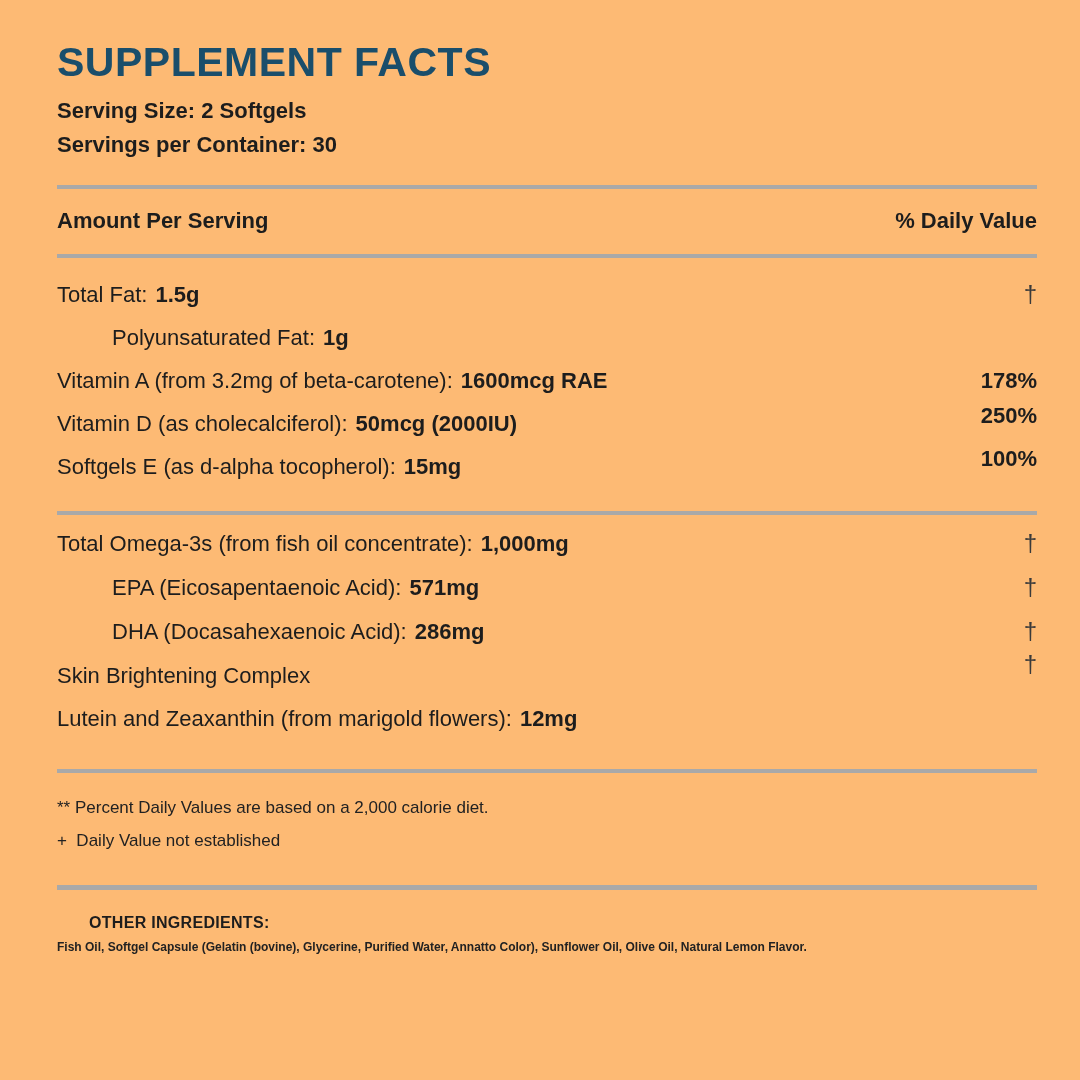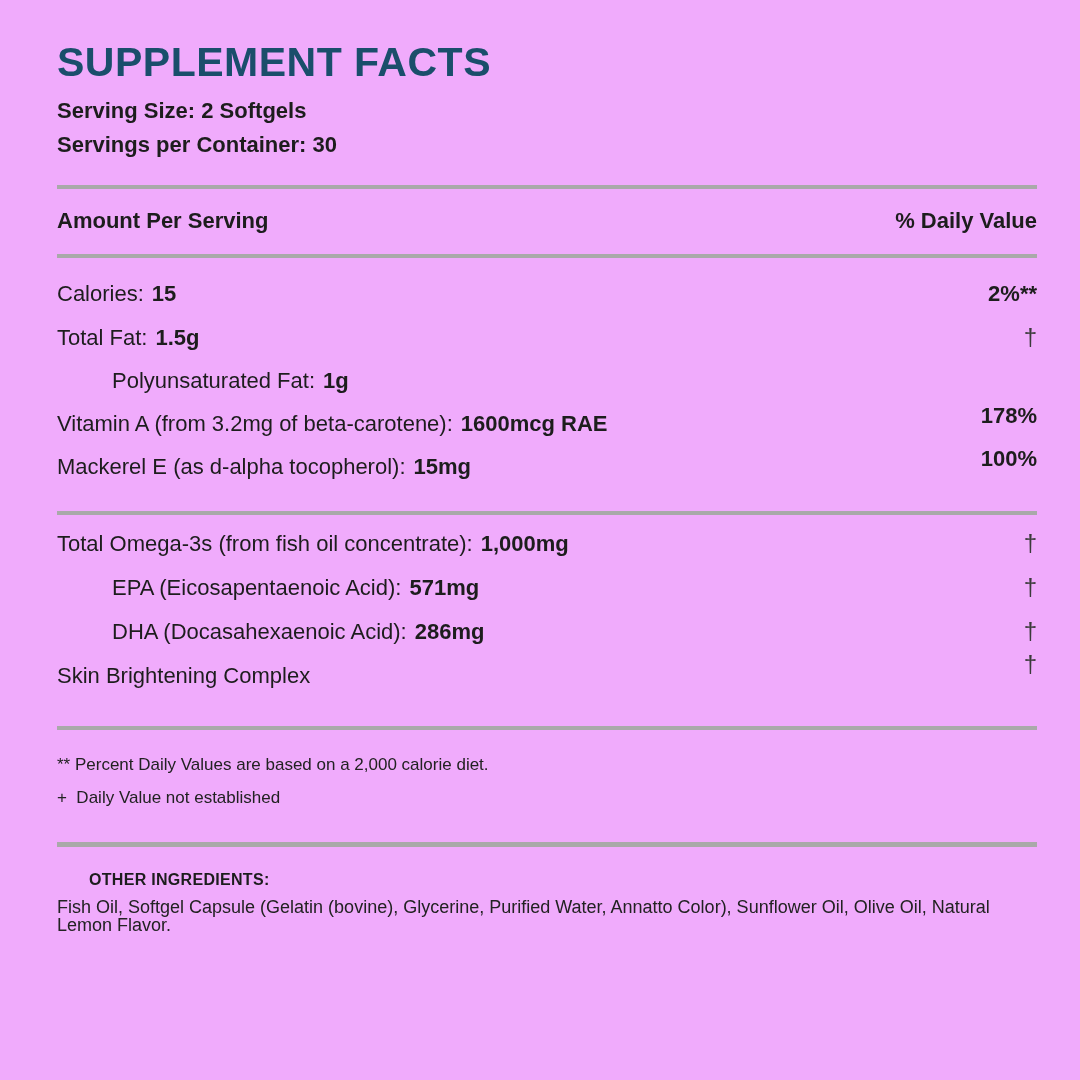--- a/index.html
+++ b/index.html
@@ -1,21 +1,21 @@
 <!DOCTYPE html>
 <html><head>
 <meta charset="utf-8">
 <style>
   * { margin: 0; padding: 0; box-sizing: border-box; }
   html, body { background: #ffffff; }
   .page {
     position: relative;
     width: 1080px;
     height: 1080px;
-    background: #f0abfc;
+    background: #fdba74;
     padding: 42px 43px 0 57px;
     font-family: "Liberation Sans", sans-serif;
     color: #1d1d1d;
     overflow: hidden;
   }
   .title {
     font-size: 41px;
     font-weight: 700;
     letter-spacing: 0.5px;
     color: #1a4e6b;
@@ -84,22 +84,22 @@
   }
   .other-ingredients { padding-top: 24px; }
   .oi-heading {
     font-size: 16px;
     font-weight: 700;
     letter-spacing: 0.3px;
     margin-bottom: 9px;
     margin-left: 32px;
   }
   .oi-text {
-    font-size: 18px;
-    font-weight: 400;
+    font-size: 12px;
+    font-weight: 700;
     line-height: 1.0;
     color: #222222;
   }
   .contains-line {
     margin-top: 23px;
     font-size: 16.5px;
     line-height: 1.0;
     color: #222222;
     white-space: pre-wrap;
   }
@@ -119,37 +119,37 @@
 
   <div class="table-header">
     <span>Amount Per Serving</span>
     <span>% Daily Value</span>
   </div>
 
   <div class="rule"></div>
 
   <div class="section section-1" data-section="0">
       <div class="row">
-    <div class="lbl"><span>Calories:</span><span class="val">15</span></div>
-    <div class="dv">2%**</div>
-  </div>
-      <div class="row">
     <div class="lbl"><span>Total Fat:</span><span class="val">1.5g</span></div>
     <div class="dv dagger">†</div>
   </div>
       <div class="row indent">
     <div class="lbl"><span>Polyunsaturated Fat:</span><span class="val">1g</span></div>
     <div class="dv"></div>
   </div>
       <div class="row">
     <div class="lbl"><span>Vitamin A (from 3.2mg of beta-carotene):</span><span class="val">1600mcg RAE</span></div>
     <div class="dv">178%</div>
   </div>
       <div class="row">
-    <div class="lbl"><span>Mackerel E (as d-alpha tocopherol):</span><span class="val">15mg</span></div>
+    <div class="lbl"><span>Vitamin D (as cholecalciferol):</span><span class="val">50mcg (2000IU)</span></div>
+    <div class="dv">250%</div>
+  </div>
+      <div class="row">
+    <div class="lbl"><span>Softgels E (as d-alpha tocopherol):</span><span class="val">15mg</span></div>
     <div class="dv">100%</div>
   </div>
     </div>
 
   <div class="rule"></div>
 
   <div class="section section-2" data-section="1">
       <div class="row">
     <div class="lbl"><span>Total Omega-3s (from fish oil concentrate):</span><span class="val">1,000mg</span></div>
     <div class="dv dagger">†</div>
@@ -159,20 +159,24 @@
     <div class="dv dagger">†</div>
   </div>
       <div class="row indent">
     <div class="lbl"><span>DHA (Docasahexaenoic Acid):</span><span class="val">286mg</span></div>
     <div class="dv dagger">†</div>
   </div>
       <div class="row">
     <div class="lbl"><span>Skin Brightening Complex</span></div>
     <div class="dv dagger">†</div>
   </div>
+      <div class="row">
+    <div class="lbl"><span>Lutein and Zeaxanthin (from marigold flowers):</span><span class="val">12mg</span></div>
+    <div class="dv"></div>
+  </div>
     </div>
 
   <div class="rule"></div>
 
   <div class="footnotes">
     <div class="footnote">** Percent Daily Values are based on a 2,000 calorie diet.</div>
     <div class="footnote">+  Daily Value not established</div>
   </div>
 
   <div class="rule rule-thick"></div>

